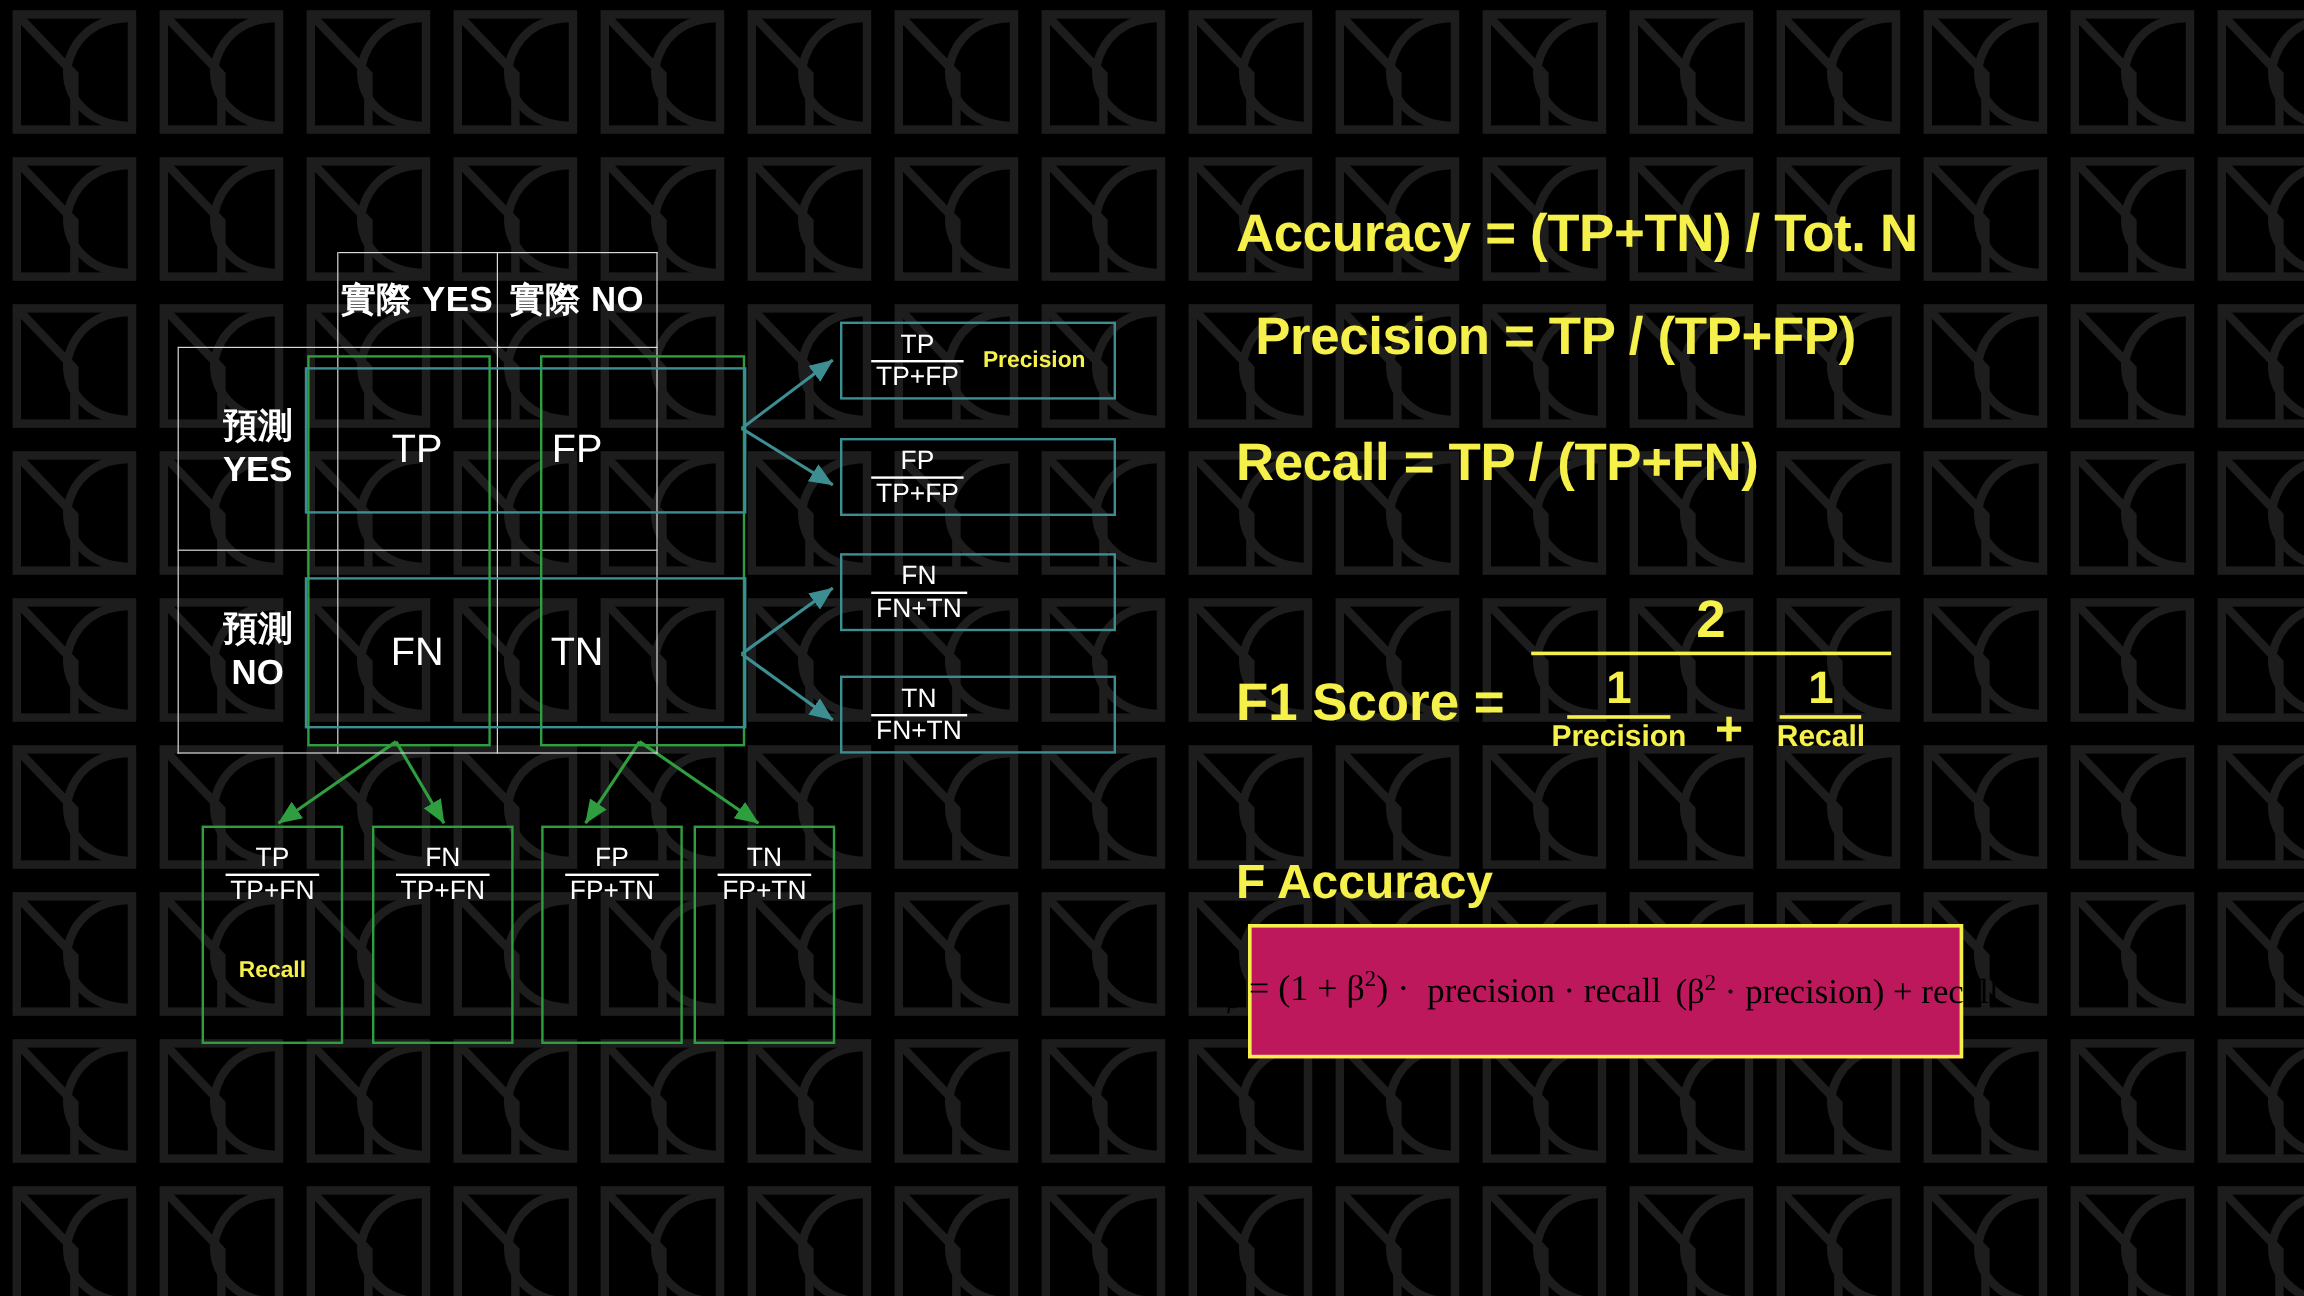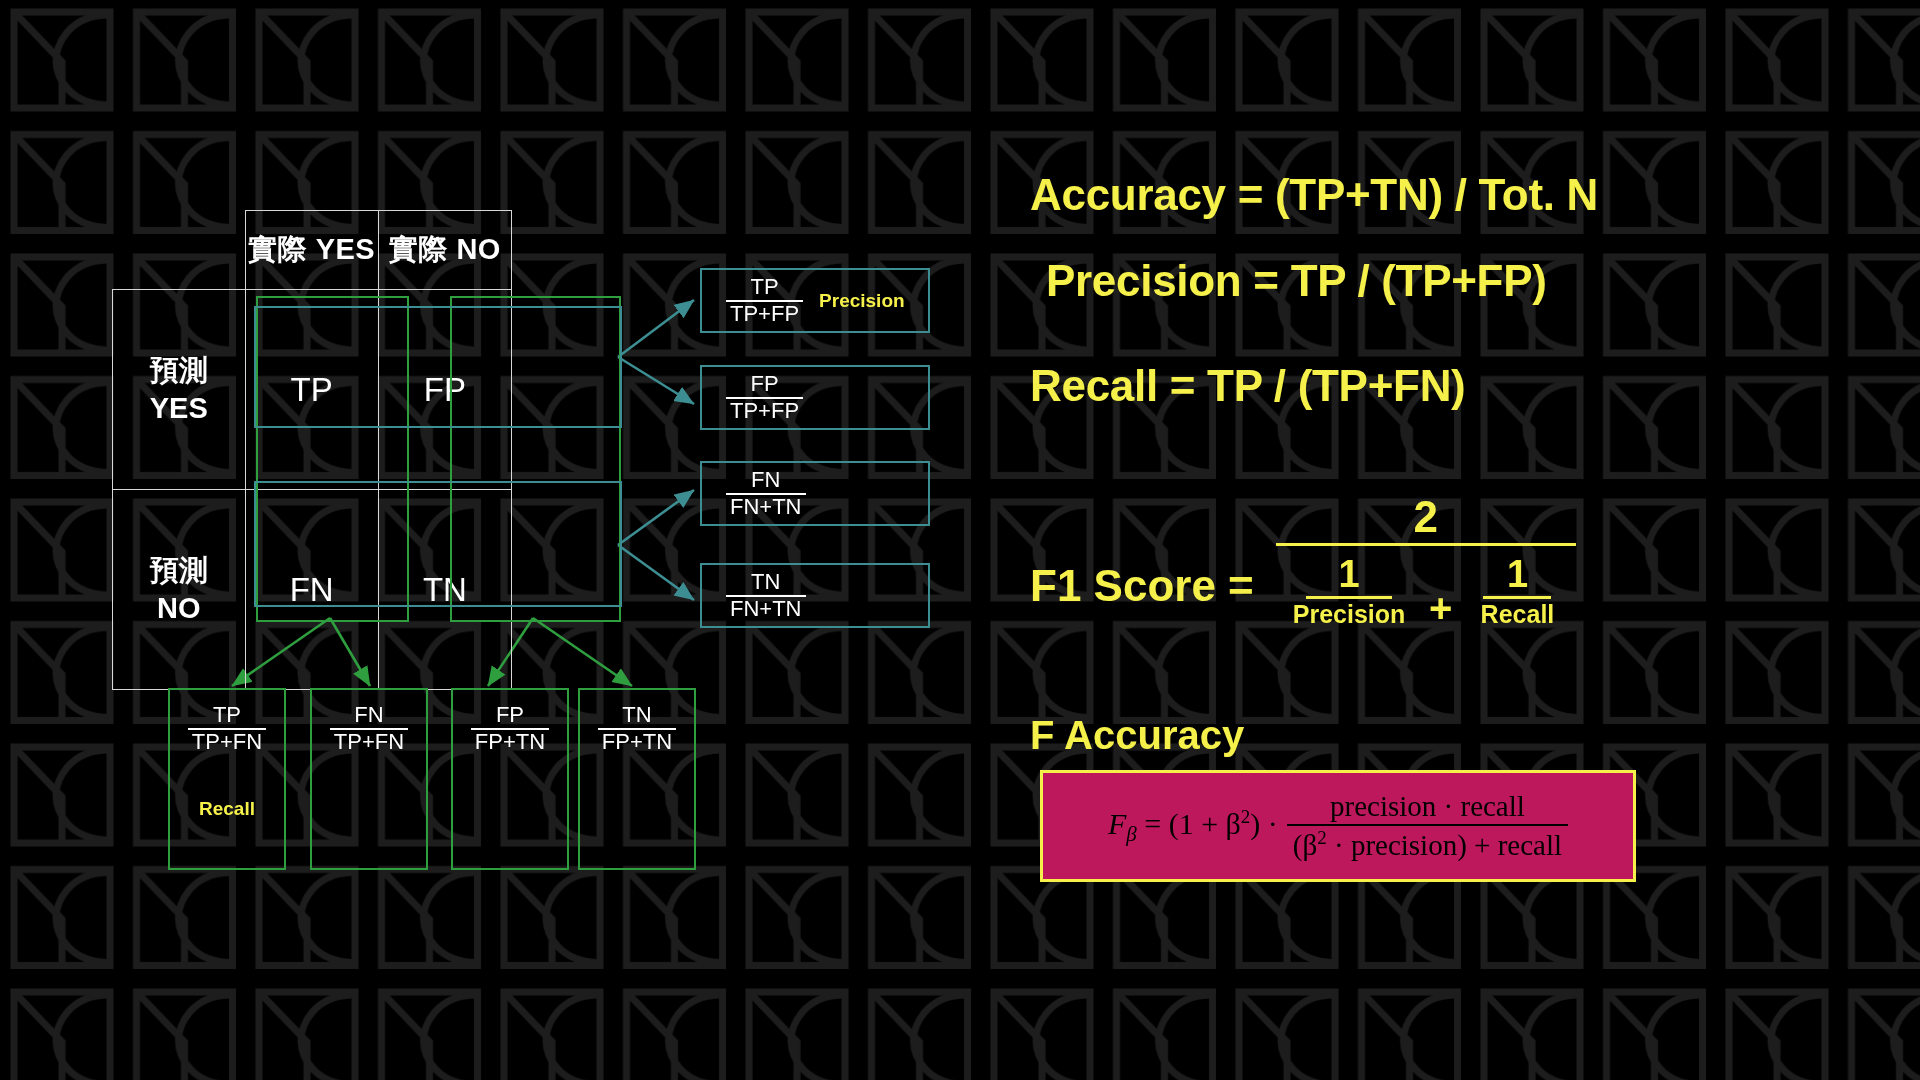--- a/index.html
+++ b/index.html
@@ -38,22 +38,23 @@
     position: absolute;
     left: 112px;
     top: 210px;
     width: 400px;
     height: 418px;
     z-index: 4;
   }
   #matrix .tbl {
     border-collapse: collapse;
     width: 400px;
-    height: 480px;
+    height: 418px;
     table-layout: fixed;
+    margin-left: 36px;
   }
   #matrix .tbl td {
     border: 1.6px solid #d8d8d8;
     color: #ffffff;
     text-align: center;
     vertical-align: middle;
     padding: 0;
   }
   #matrix .corner-cell {
     border-top: none !important;
@@ -247,21 +248,21 @@
   }
   #fbeta-lhs { white-space: nowrap; }
   #fbeta-lhs .beta-sub {
     font-size: 21px;
     vertical-align: sub;
     font-style: italic;
   }
   #fbeta-lhs i { font-style: italic; }
   #fbeta-frac {
     display: flex;
-    flex-direction: column;
+    flex-direction: row;
     align-items: center;
     margin-left: 9px;
   }
   #fbeta-frac .fnum,
   #fbeta-frac .fden {
     white-space: nowrap;
     padding: 1px 6px;
     font-size: 29px;
   }
   #fbeta-frac .fbar {

